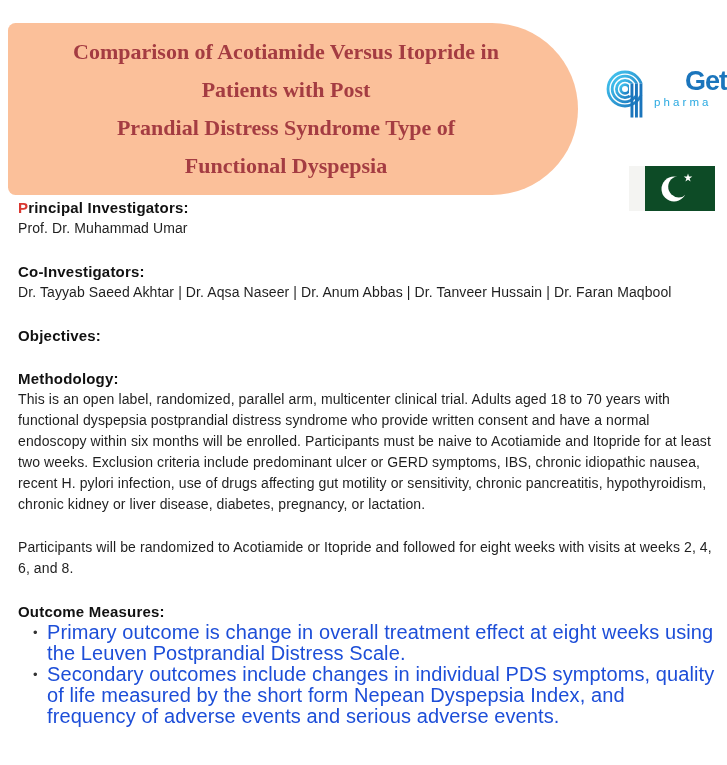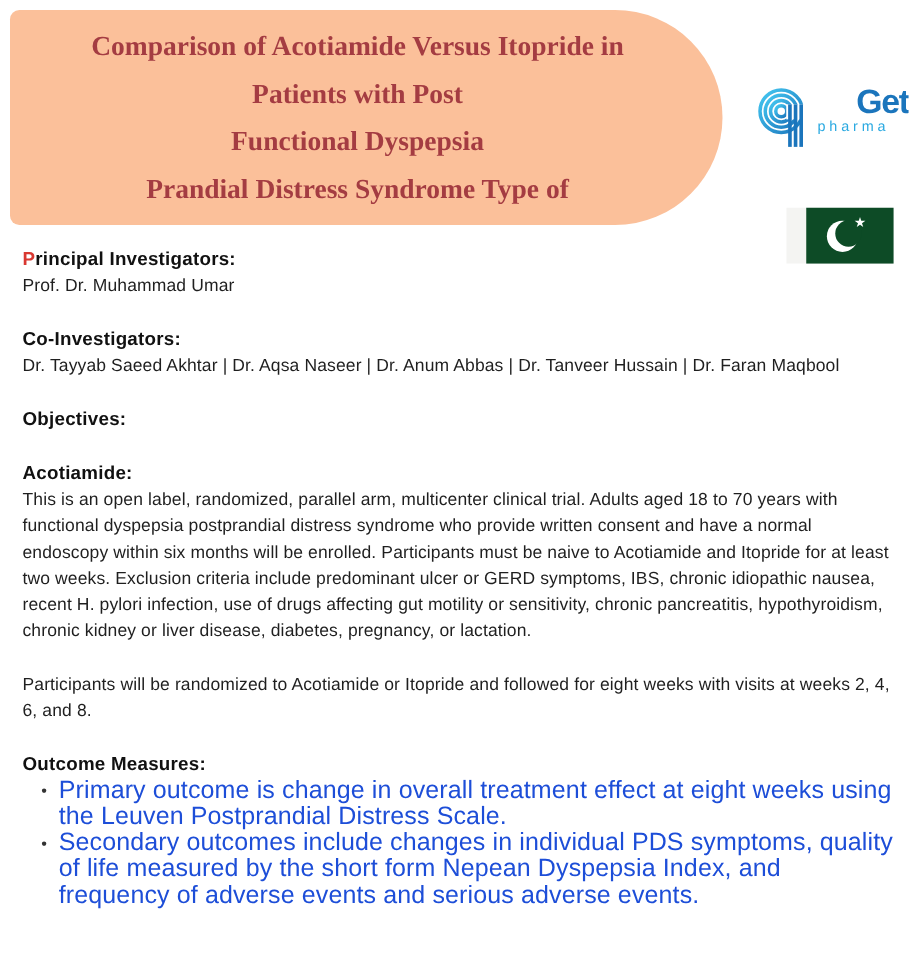--- a/index.html
+++ b/index.html
@@ -1,21 +1,21 @@
 <!DOCTYPE html>
 <html><head>
 <meta charset="utf-8">
 <style>
   html,body{margin:0;padding:0;}
   body{font-family:"Liberation Sans","DejaVu Sans",sans-serif;background:#ffffff;}
   .page{position:relative;width:727px;height:765px;background:#ffffff;overflow:hidden;}
 
   
   .header-pill{
-    position:absolute;left:8px;top:8px;width:570px;height:172px;
+    position:absolute;left:8px;top:23px;width:570px;height:172px;
     background:#FBC09A;border-radius:8px 92px 92px 8px;
     display:flex;flex-direction:column;justify-content:center;align-items:center;
     box-sizing:border-box;padding:0 28px 0 14px;
   }
   .title-line{
     font-family:"Liberation Serif","DejaVu Serif",serif;
     font-weight:700;font-size:22px;line-height:38px;
     color:#A43C42;text-align:center;white-space:nowrap;
   }
 
@@ -56,22 +56,22 @@
   }
 </style>
 </head>
 <body>
 
 <div class="page">
 
   <div class="header-pill">
     <div class="title-line">Comparison of Acotiamide Versus Itopride in</div>
     <div class="title-line">Patients with Post</div>
+    <div class="title-line">Prandial Distress Syndrome Type of</div>
     <div class="title-line">Functional Dyspepsia</div>
-    <div class="title-line">Prandial Distress Syndrome Type of</div>
   </div>
 
   <div class="logo">
     <span class="logo-emblem">
       <svg width="42" height="52" viewBox="0 0 42 52">
         <defs>
           <linearGradient id="gg" x1="0" y1="0" x2="1" y2="1">
             <stop offset="0" stop-color="#45C8F1"></stop>
             <stop offset="1" stop-color="#1B75BC"></stop>
           </linearGradient>
@@ -116,21 +116,21 @@
     <div class="section">
       <p class="sec-heading">Co-Investigators:</p>
       <p class="sec-body nowrap">Dr. Tayyab Saeed Akhtar | Dr. Aqsa Naseer | Dr. Anum Abbas | Dr. Tanveer Hussain | Dr. Faran Maqbool</p>
     </div>
 
     <div class="section">
       <p class="sec-heading">Objectives:</p>
     </div>
 
     <div class="section">
-      <p class="sec-heading">Acotiamide:</p>
+      <p class="sec-heading">Methodology:</p>
       <p class="sec-body"> This is an open label, randomized, parallel arm, multicenter clinical trial. Adults aged 18 to 70 years with functional dyspepsia postprandial distress syndrome who provide written consent and have a normal endoscopy within six months will be enrolled. Participants must be naive to Acotiamide and Itopride for at least two weeks. Exclusion criteria include predominant ulcer or GERD symptoms, IBS, chronic idiopathic nausea, recent H. pylori infection, use of drugs affecting gut motility or sensitivity, chronic pancreatitis, hypothyroidism, chronic kidney or liver disease, diabetes, pregnancy, or lactation.</p>
     </div>
 
     <div class="section">
       <p class="sec-body"> Participants will be randomized to Acotiamide or Itopride and followed for eight weeks with visits at weeks 2, 4, 6, and 8.</p>
     </div>
 
     <div class="section">
       <p class="sec-heading">Outcome Measures:</p>
       <ul class="bullets">

